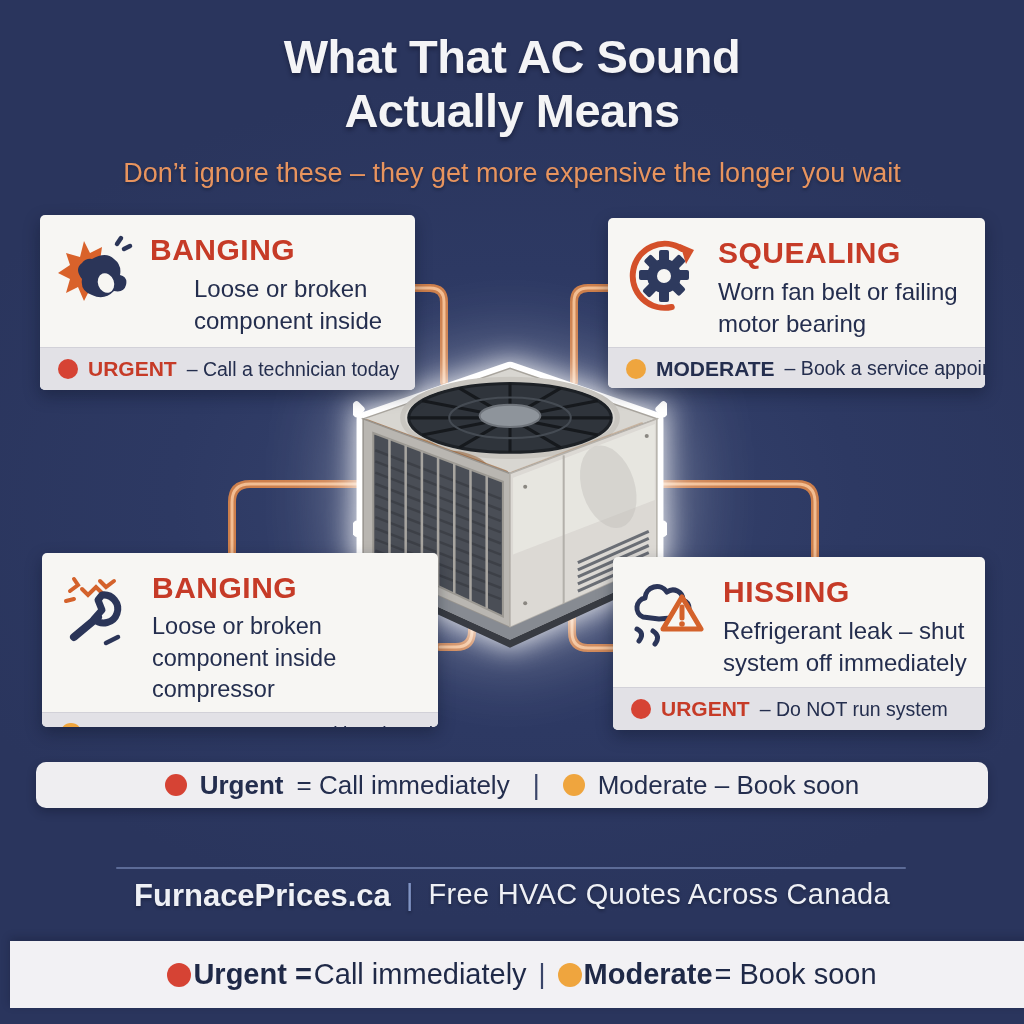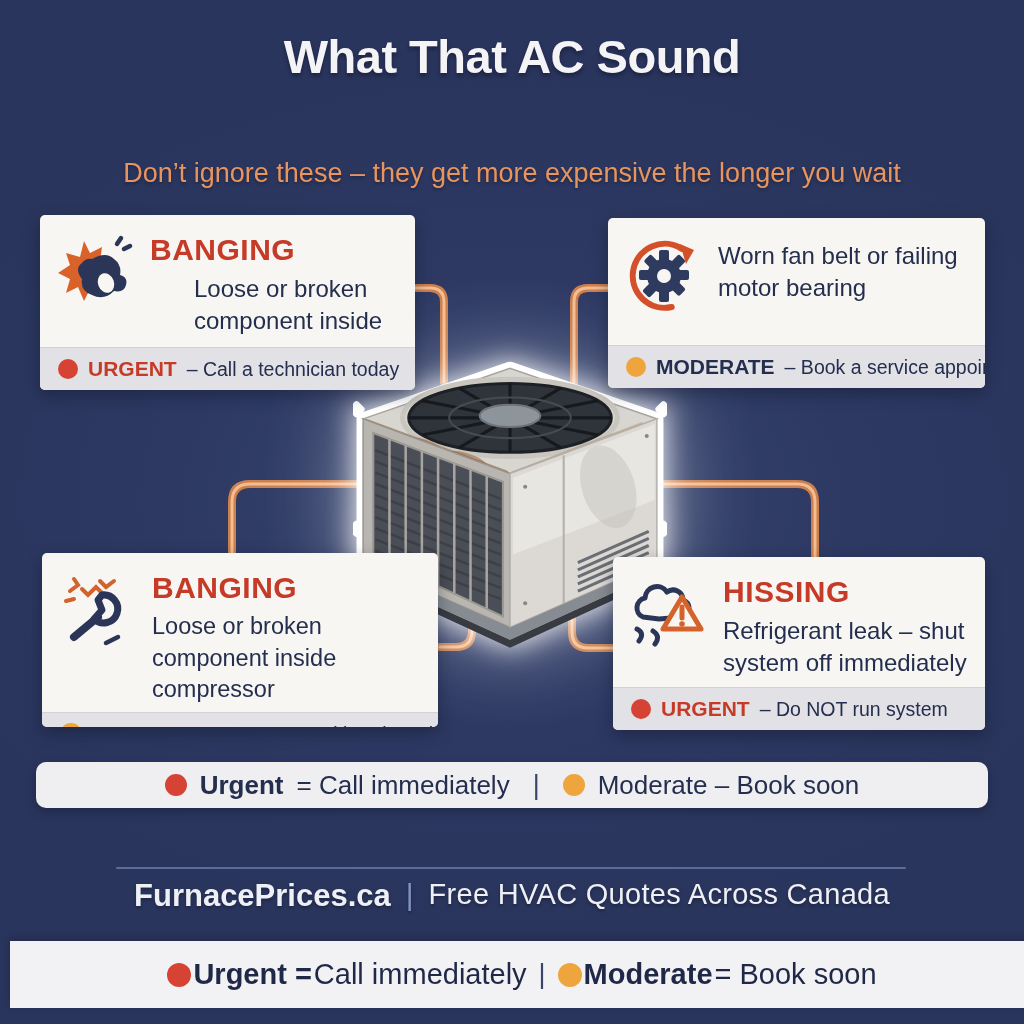--- a/index.html
+++ b/index.html
@@ -88,20 +88,21 @@
   }
   .bottom-bar .bold { font-weight:bold; }
 </style>
 </head>
 <body>
 
 <div class="canvas">
 
   <div class="title">
     <div>What That AC Sound</div>
+    <div>Actually Means</div>
   </div>
   <div class="subtitle">Don’t ignore these – they get more expensive the longer you wait</div>
 
   <svg class="connectors" width="1024" height="1024" viewBox="0 0 1024 1024">
     <g>
       <path class="conn-outer" d="M413,288 H430 Q444,288 444,302 V382"></path>
       <path class="conn-inner" d="M413,288 H430 Q444,288 444,302 V382"></path>
     </g>
     <g>
       <path class="conn-outer" d="M610,288 H588 Q574,288 574,302 V382"></path>
@@ -242,20 +243,21 @@
           <rect x="17" y="36" width="12" height="10" rx="2"></rect>
           <rect x="55" y="36" width="12" height="10" rx="2"></rect>
           <rect x="37" y="16" width="10" height="12" rx="2" transform="rotate(45 42 42)"></rect>
           <rect x="37" y="56" width="10" height="12" rx="2" transform="rotate(45 42 42)"></rect>
           <rect x="17" y="36" width="12" height="10" rx="2" transform="rotate(45 42 42)"></rect>
           <rect x="55" y="36" width="12" height="10" rx="2" transform="rotate(45 42 42)"></rect>
           <circle cx="42" cy="42" r="17"></circle>
         </g>
         <circle cx="42" cy="42" r="7" fill="#f7f6f3"></circle>
       </svg>
+      <div class="card-sound">SQUEALING</div>
       <div class="card-desc">Worn fan belt or failing motor bearing</div>
     </div>
     <div class="card-footer">
       <span class="dot dot-sm dot-moderate"></span>
       <span class="sev-label sev-moderate">MODERATE</span>
       <span class="sev-note">– Book a service appointment</span>
     </div>
   </div>
 
   <div class="card card-bl">

